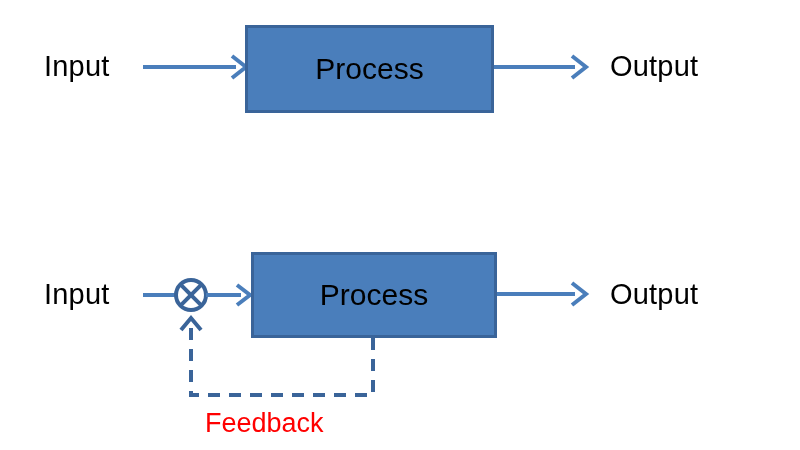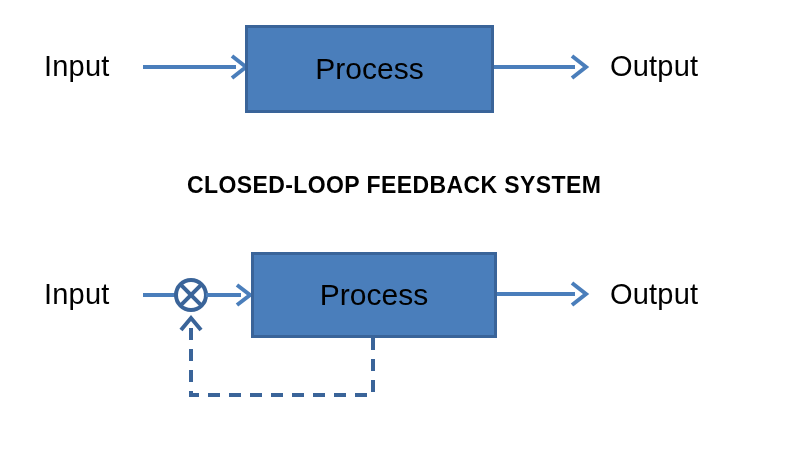--- a/index.html
+++ b/index.html
@@ -95,24 +95,24 @@
   </svg>
 
   <div class="label-text io-label" style="left:44px; top:52px;">Input</div>
 
   <div class="process-box" style="left:245px; top:25px; width:249px; height:88px; background:#4a7ebb; border:3px solid #3a6499;">
     <span class="box-label">Process</span>
   </div>
 
   <div class="label-text io-label" style="left:610px; top:52px;">Output</div>
 
-  <div class="label-text title-label" style="left:187px; top:174px;">CLOSED-LOOP FEEDBACK SYSTEM</div>
 
   <div class="label-text io-label" style="left:44px; top:280px;">Input</div>
 
   <div class="process-box" style="left:251px; top:252px; width:246px; height:86px; background:#4a7ebb; border:3px solid #3a6499;">
     <span class="box-label">Process</span>
   </div>
 
   <div class="label-text io-label" style="left:610px; top:280px;">Output</div>
 
+  <div class="label-text feedback-label" style="left:205px; top:410px; color:#ff0000;">Feedback</div>
 
 </div>
 
 </body></html>

